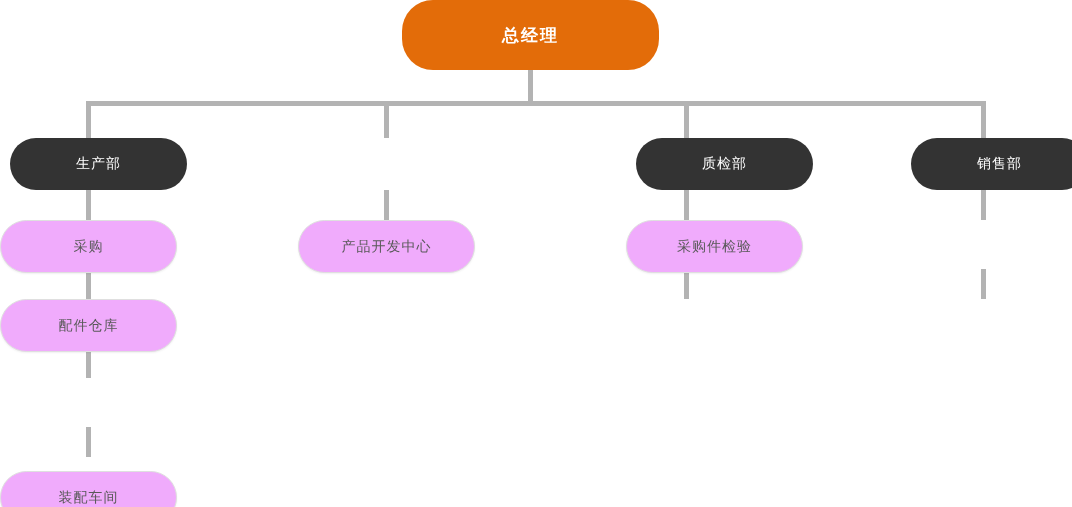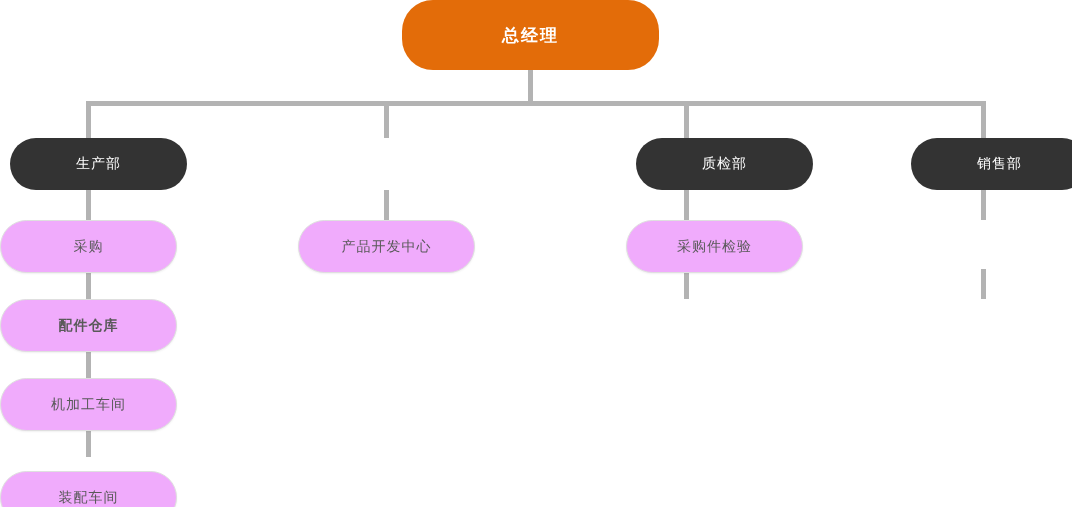--- a/index.html
+++ b/index.html
@@ -43,21 +43,21 @@
     background: #f0abfc;
     border: 1px solid var(--node-border, #dfdfdf);
     color: var(--node-text, #595959);
     box-shadow: 0 1px 2px rgba(0,0,0,0.06);
   }
   .c0 { left: 0; }
   .c1 { left: 298px; }
   .c2 { left: 626px; }
   .c3 { left: 901px; }
   .r0 { top: 220px; }
-  .r1 { top: 299px; font-weight: bold; }
+  .r1 { top: 299px; }
   .r2 { top: 378px; }
   .r3 { top: 471px; text-align: right; }
   .conn {
     position: absolute;
     background: var(--connector, #b3b3b3);
   }
   .v { width: 5px; }
   .h { height: 5px; }
   
   .vx0 { left: 86px; }
@@ -101,21 +101,20 @@
   <div class="conn v v-g0 vx3"></div>
 
   <div class="node root-node">总经理</div>
 
   <div class="node dept-node c0">生产部</div>
   <div class="node dept-node c2">质检部</div>
   <div class="node dept-node c3">销售部</div>
 
   <div class="node leaf-node c0 r0">采购</div>
   <div class="node leaf-node c0 r1">配件仓库</div>
-  <div class="node leaf-node c0 r2">机加工车间</div>
   <div class="node leaf-node c0 r3">装配车间</div>
 
   <div class="node leaf-node c1 r0">产品开发中心</div>
 
   <div class="node leaf-node c2 r0">采购件检验</div>
 
 
 </div>
 
 </body></html>

